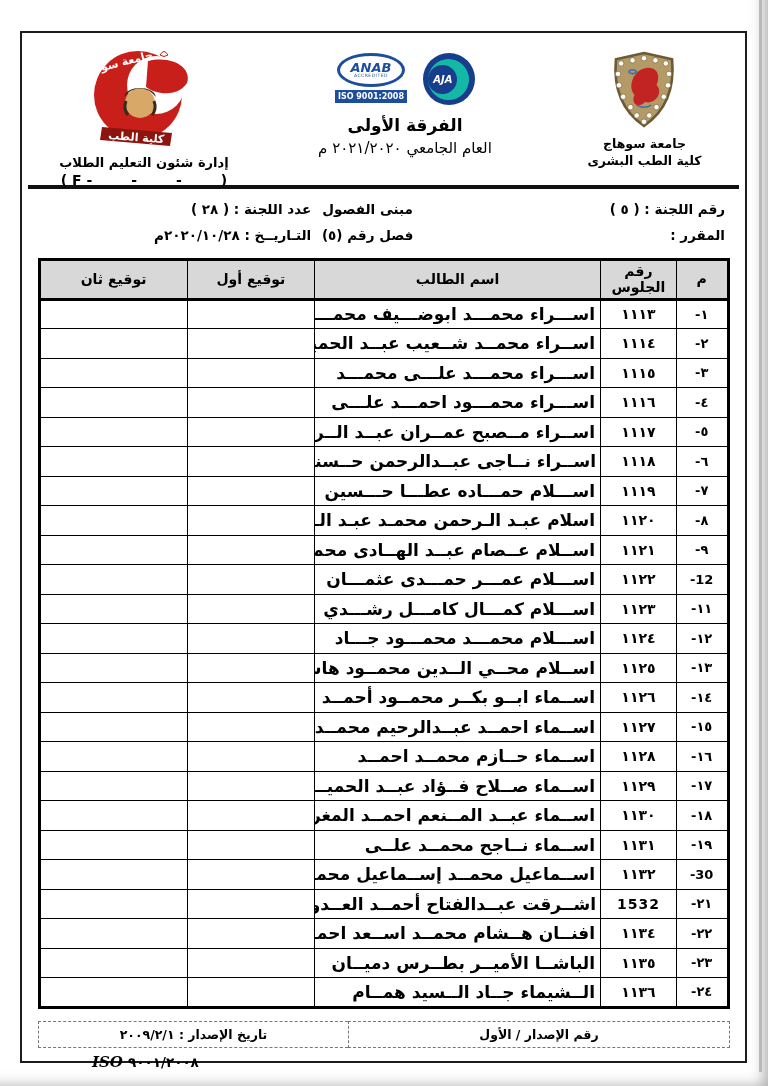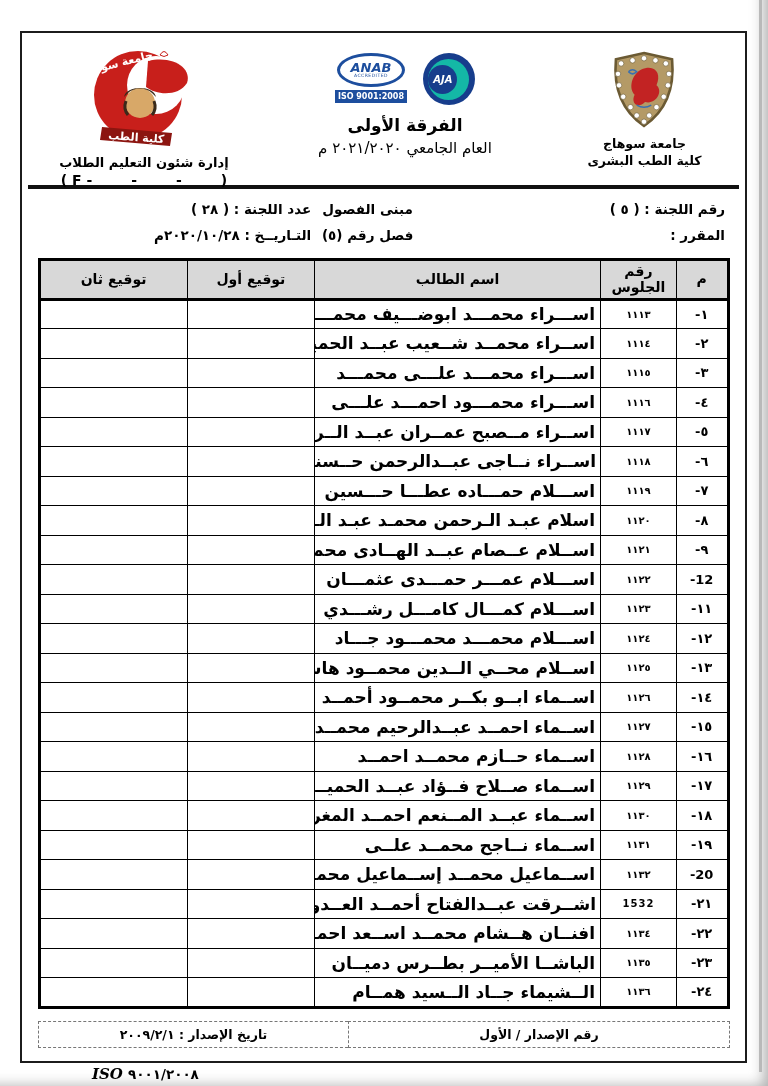--- a/index.html
+++ b/index.html
@@ -52,29 +52,29 @@
   
   table.students { width:692px; margin:6px auto 0 auto; border-collapse:collapse; table-layout:fixed;
                    border:3px solid #000; }
   table.students th, table.students td { border:1px solid #000; }
   table.students thead th { background:#d8d8d8; height:40px; font-size:14px; font-weight:bold;
                             border-bottom:3px solid #000; }
   th.seat-h { font-size:13px; line-height:1.15; }
   th.seat-h span { display:block; }
   table.students tbody td { height:29.5px; }
   td.col-serial { text-align:center; font-size:13px; font-weight:bold; }
-  td.col-seat { text-align:center; font-size:10px; font-weight:bold; letter-spacing:1px; }
+  td.col-seat { text-align:center; font-size:14px; font-weight:bold; letter-spacing:1px; }
   td.col-name { text-align:right; font-size:17px; font-weight:bold; padding:0 5px;
                 white-space:nowrap; overflow:hidden; }
 
   
   .footer-table { width:692px; margin:12px auto 0 auto; border-collapse:collapse; }
   .footer-table td { border:1.5px dashed #777; height:26px; text-align:center;
                      font-size:12.5px; font-weight:bold; }
-  .iso-line { direction:ltr; text-align:left; margin:16px 0 0 66px; white-space:nowrap; }
+  .iso-line { direction:ltr; text-align:left; margin:4px 0 0 66px; white-space:nowrap; }
   .iso-latin { font-family:"DejaVu Serif", serif; font-style:italic; font-weight:bold; font-size:15px; }
   .iso-digits { font-size:13.5px; font-weight:bold; }
 </style>
 </head>
 <body>
 
 <div class="page">
   <div class="scan-edge"></div>
 
   <div class="frame">
@@ -314,21 +314,21 @@
             <td class="col-sig2"></td>
           </tr>
           <tr>
             <td class="col-serial">١٩-</td>
             <td class="col-seat">١١٣١</td>
             <td class="col-name">اســماء نــاجح محمــد علــى</td>
             <td class="col-sig1"></td>
             <td class="col-sig2"></td>
           </tr>
           <tr>
-            <td class="col-serial">20-</td>
+            <td class="col-serial">30-</td>
             <td class="col-seat">١١٣٢</td>
             <td class="col-name">اســماعيل محمــد إســماعيل محمــود</td>
             <td class="col-sig1"></td>
             <td class="col-sig2"></td>
           </tr>
           <tr>
             <td class="col-serial">٢١-</td>
             <td class="col-seat">1532</td>
             <td class="col-name">اشــرقت عبــدالفتاح أحمــد العــدوى</td>
             <td class="col-sig1"></td>

